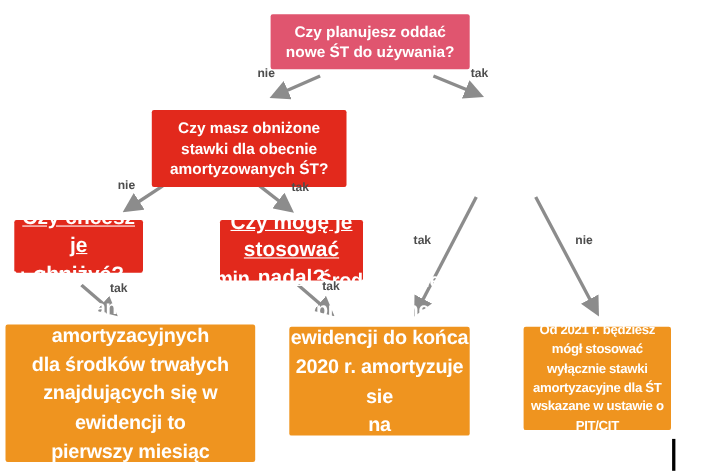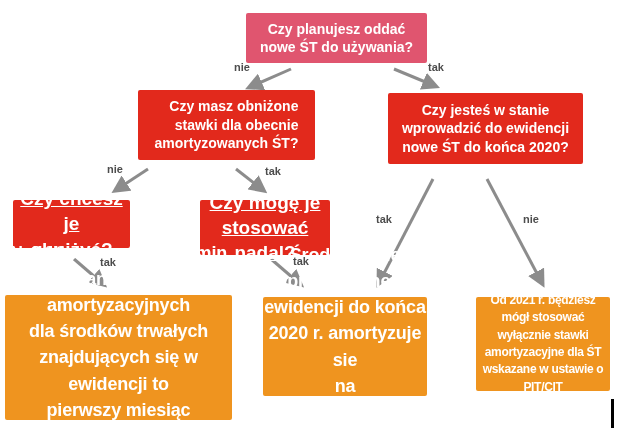--- a/index.html
+++ b/index.html
@@ -17,21 +17,21 @@
   .node{
     position:absolute;display:flex;align-items:center;justify-content:center;
     color:var(--node-text);font-weight:bold;text-align:center;
     white-space:pre-line;border-radius:2px;line-height:1.32;
   }
   .node.pink{background:var(--pink);font-size:14px;}
   .node.red{background:var(--red);font-size:14px;}
   .node.red.small{font-size:19px;text-decoration:underline;}
   .node.orange{background:var(--orange);font-size:18px;line-height:1.45;letter-spacing:-0.2px;}
   #node-root{left:246px;top:13px;width:181px;height:50px;}
-  #node-q-rates{left:138px;top:90px;width:177px;height:70px;text-align:right;}
+  #node-q-rates{left:138px;top:100px;width:177px;height:70px;}
   #node-q-register{left:388px;top:93px;width:195px;height:71px;}
   #node-q-lower{left:13px;top:200px;width:117px;height:48px;}
   #node-q-keep{left:200px;top:200px;width:130px;height:55px;}
   #node-r-term{left:5px;top:295px;width:227px;height:125px;}
   #node-r-existing{left:263px;top:297px;width:164px;height:99px;}
   #node-r-pitcit{left:476px;top:297px;width:134px;height:94px;font-size:12px;letter-spacing:-0.3px;}
   svg.arrows{position:absolute;inset:0;pointer-events:none;}
   .arrow-line{stroke:var(--arrow);stroke-width:3;fill:none;}
   .arrowhead-shape{fill:var(--arrow);}
   .edge-label{
@@ -69,23 +69,20 @@
     <line class="arrow-line" x1="487" y1="179" x2="542" y2="283" marker-end="url(#arrowhead)"></line>
   </svg>
 
   <div id="node-root" class="node pink">Czy planujesz oddać
 nowe ŚT do używania?</div>
 
   <div id="node-q-rates" class="node red">Czy masz obniżone
 stawki dla obecnie
 amortyzowanych ŚT?</div>
 
-  <div id="node-q-register" class="node red">Czy jesteś w stanie
-wprowadzić do ewidencji
-nowe ŚT do końca 2020?</div>
 
   <div id="node-q-lower" class="node red small">Czy chcesz je
 obniżyć?</div>
 
   <div id="node-q-keep" class="node red small">Czy mogę je
 stosować nadal?</div>
 
   <div id="node-r-term" class="node orange">Najbliższy możliwy termin
 zmiany stawek amortyzacyjnych
 dla środków trwałych

